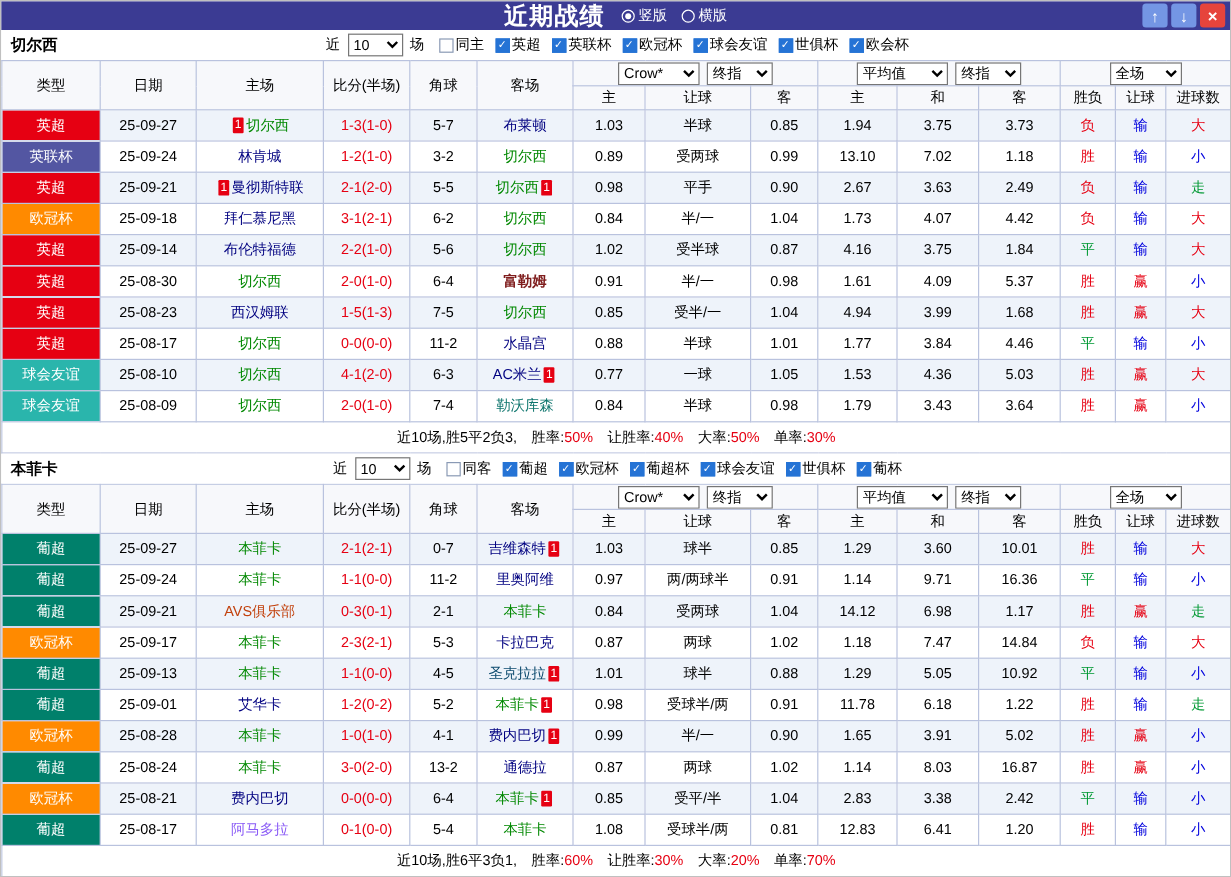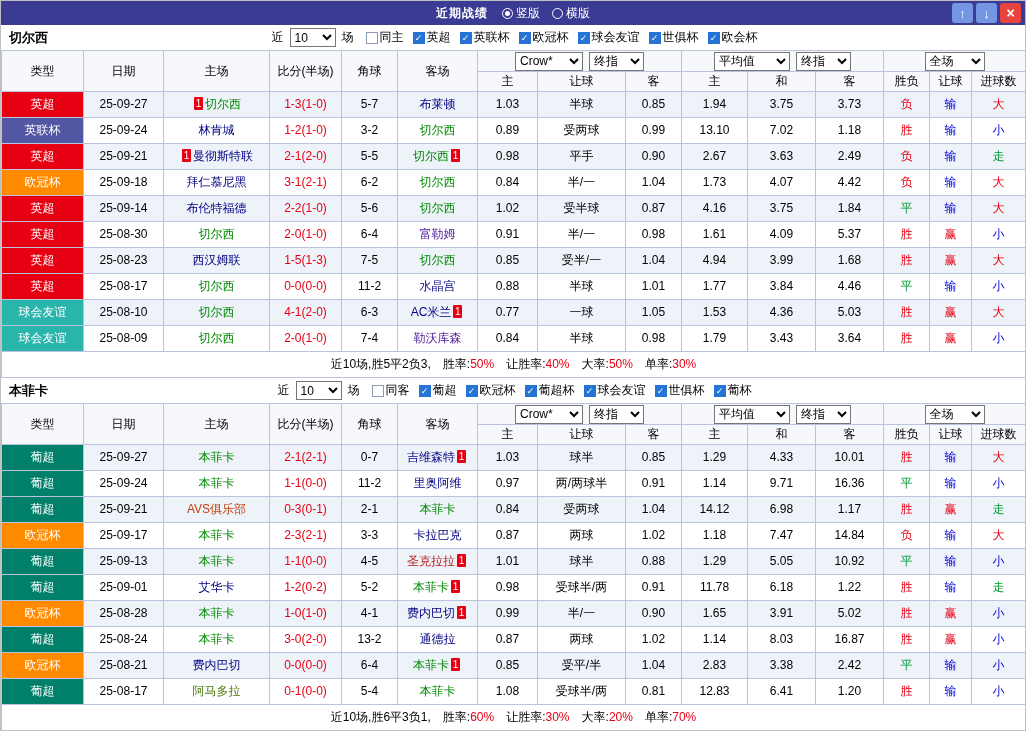--- a/index.html
+++ b/index.html
@@ -2,21 +2,21 @@
 <html><head>
 <meta charset="utf-8">
 <style>
   * { box-sizing: border-box; }
   html,body { margin:0; padding:0; background:#e9e9e9; }
   body { font-family:"Liberation Sans","DejaVu Sans",sans-serif; }
   .window { width:1026px; height:731px; background:#fff; border:1px solid #c0c0c0; overflow:hidden; margin:0 auto; }
   
   .titlebar { height:24px; background:#3b3b93; position:relative; display:flex; align-items:center; justify-content:center; color:#fff; }
   .title-group { display:flex; align-items:center; gap:14px; }
-  .tb-title { font-size:12px; font-weight:bold; letter-spacing:1px; }
+  .tb-title { font-size:20px; font-weight:bold; letter-spacing:1px; }
   .radio-wrap { display:flex; align-items:center; gap:12px; font-size:12px; }
   .radio-wrap label { display:flex; align-items:center; cursor:pointer; }
   .radio { width:11px; height:11px; border:1px solid #fff; border-radius:50%; display:inline-block; position:relative; margin-right:3px; }
   .radio.sel::after { content:""; position:absolute; left:2px; top:2px; right:2px; bottom:2px; background:#fff; border-radius:50%; }
   .tb-buttons { position:absolute; right:4px; top:2px; display:flex; gap:3px; }
   .tb-btn { width:21px; height:20px; border-radius:3px; background:#7496e4; color:#fff; font-size:13px; font-weight:bold; display:flex; align-items:center; justify-content:center; cursor:pointer; }
   .tb-btn.close { background:#e6443c; font-size:14px; }
   
   .filter-row { height:25px; position:relative; display:flex; align-items:center; background:#fff; font-size:12px; }
   .team-label { position:absolute; left:8px; font-size:13px; font-weight:bold; color:#000; }
@@ -232,21 +232,21 @@
             <td style="color: rgb(0, 153, 51);">平</td>
             <td style="color: rgb(0, 0, 221);">输</td>
             <td style="color: rgb(230, 0, 18);">大</td>
           </tr>
           <tr>
             <td class="league" style="background: rgb(230, 0, 18);">英超</td>
             <td>25-08-30</td>
             <td><span class="tname" style="color: rgb(0, 136, 0);">切尔西</span></td>
             <td class="score">2-0(1-0)</td>
             <td>6-4</td>
-            <td><span class="tname" style="color: #4c1d95;">富勒姆</span></td>
+            <td><span class="tname" style="color: #7f1d1d; font-weight: bold;">富勒姆</span></td>
             <td>0.91</td>
             <td>半/一</td>
             <td>0.98</td>
             <td>1.61</td>
             <td>4.09</td>
             <td>5.37</td>
             <td style="color: rgb(230, 0, 18);">胜</td>
             <td style="color: rgb(230, 0, 18);">赢</td>
             <td style="color: rgb(0, 0, 221);">小</td>
           </tr>
@@ -300,21 +300,21 @@
             <td style="color: rgb(230, 0, 18);">胜</td>
             <td style="color: rgb(230, 0, 18);">赢</td>
             <td style="color: rgb(230, 0, 18);">大</td>
           </tr>
           <tr>
             <td class="league" style="background: rgb(42, 181, 172);">球会友谊</td>
             <td>25-08-09</td>
             <td><span class="tname" style="color: rgb(0, 136, 0);">切尔西</span></td>
             <td class="score">2-0(1-0)</td>
             <td>7-4</td>
-            <td><span class="tname" style="color: #4c1d95;">勒沃库森</span></td>
+            <td><span class="tname" style="color: #0f766e;">勒沃库森</span></td>
             <td>0.84</td>
             <td>半球</td>
             <td>0.98</td>
             <td>1.79</td>
             <td>3.43</td>
             <td>3.64</td>
             <td style="color: rgb(230, 0, 18);">胜</td>
             <td style="color: rgb(230, 0, 18);">赢</td>
             <td style="color: rgb(0, 0, 221);">小</td>
           </tr>
@@ -406,21 +406,21 @@
             <td class="league" style="background: rgb(0, 128, 107);">葡超</td>
             <td>25-09-27</td>
             <td><span class="tname" style="color: rgb(0, 136, 0);">本菲卡</span></td>
             <td class="score">2-1(2-1)</td>
             <td>0-7</td>
             <td><span class="tname" style="color: rgb(0, 0, 128); text-align: right;">吉维森特</span><span class="badge1">1</span></td>
             <td>1.03</td>
             <td>球半</td>
             <td>0.85</td>
             <td>1.29</td>
-            <td>4.33</td>
+            <td>3.60</td>
             <td>10.01</td>
             <td style="color: rgb(230, 0, 18);">胜</td>
             <td style="color: rgb(0, 0, 221);">输</td>
             <td style="color: rgb(230, 0, 18);">大</td>
           </tr>
           <tr>
             <td class="league" style="background: rgb(0, 128, 107);">葡超</td>
             <td>25-09-24</td>
             <td><span class="tname" style="color: rgb(0, 136, 0);">本菲卡</span></td>
             <td class="score">1-1(0-0)</td>
@@ -451,39 +451,39 @@
             <td>1.17</td>
             <td style="color: rgb(230, 0, 18);">胜</td>
             <td style="color: rgb(230, 0, 18);">赢</td>
             <td style="color: rgb(0, 153, 51);">走</td>
           </tr>
           <tr>
             <td class="league" style="background: rgb(255, 138, 0);">欧冠杯</td>
             <td>25-09-17</td>
             <td><span class="tname" style="color: rgb(0, 136, 0);">本菲卡</span></td>
             <td class="score">2-3(2-1)</td>
-            <td>3-3</td>
+            <td>5-3</td>
             <td><span class="tname" style="color: rgb(0, 0, 128);">卡拉巴克</span></td>
             <td>0.87</td>
             <td>两球</td>
             <td>1.02</td>
             <td>1.18</td>
             <td>7.47</td>
             <td>14.84</td>
             <td style="color: rgb(230, 0, 18);">负</td>
             <td style="color: rgb(0, 0, 221);">输</td>
             <td style="color: rgb(230, 0, 18);">大</td>
           </tr>
           <tr class="alt">
             <td class="league" style="background: rgb(0, 128, 107);">葡超</td>
             <td>25-09-13</td>
             <td><span class="tname" style="color: rgb(0, 136, 0);">本菲卡</span></td>
             <td class="score">1-1(0-0)</td>
             <td>4-5</td>
-            <td><span class="tname" style="color: #b91c1c;">圣克拉拉</span><span class="badge1">1</span></td>
+            <td><span class="tname" style="color: #0c4a6e;">圣克拉拉</span><span class="badge1">1</span></td>
             <td>1.01</td>
             <td>球半</td>
             <td>0.88</td>
             <td>1.29</td>
             <td>5.05</td>
             <td>10.92</td>
             <td style="color: rgb(0, 153, 51);">平</td>
             <td style="color: rgb(0, 0, 221);">输</td>
             <td style="color: rgb(0, 0, 221);">小</td>
           </tr>
@@ -551,21 +551,21 @@
             <td>2.83</td>
             <td>3.38</td>
             <td>2.42</td>
             <td style="color: rgb(0, 153, 51);">平</td>
             <td style="color: rgb(0, 0, 221);">输</td>
             <td style="color: rgb(0, 0, 221);">小</td>
           </tr>
           <tr>
             <td class="league" style="background: rgb(0, 128, 107);">葡超</td>
             <td>25-08-17</td>
-            <td><span class="tname" style="color: #4d7c0f; margin-top: 37px;">阿马多拉</span></td>
+            <td><span class="tname" style="color: #8b5cf6; margin-top: 37px;">阿马多拉</span></td>
             <td class="score">0-1(0-0)</td>
             <td>5-4</td>
             <td><span class="tname" style="color: rgb(0, 136, 0);">本菲卡</span></td>
             <td>1.08</td>
             <td>受球半/两</td>
             <td>0.81</td>
             <td>12.83</td>
             <td>6.41</td>
             <td>1.20</td>
             <td style="color: rgb(230, 0, 18);">胜</td>

